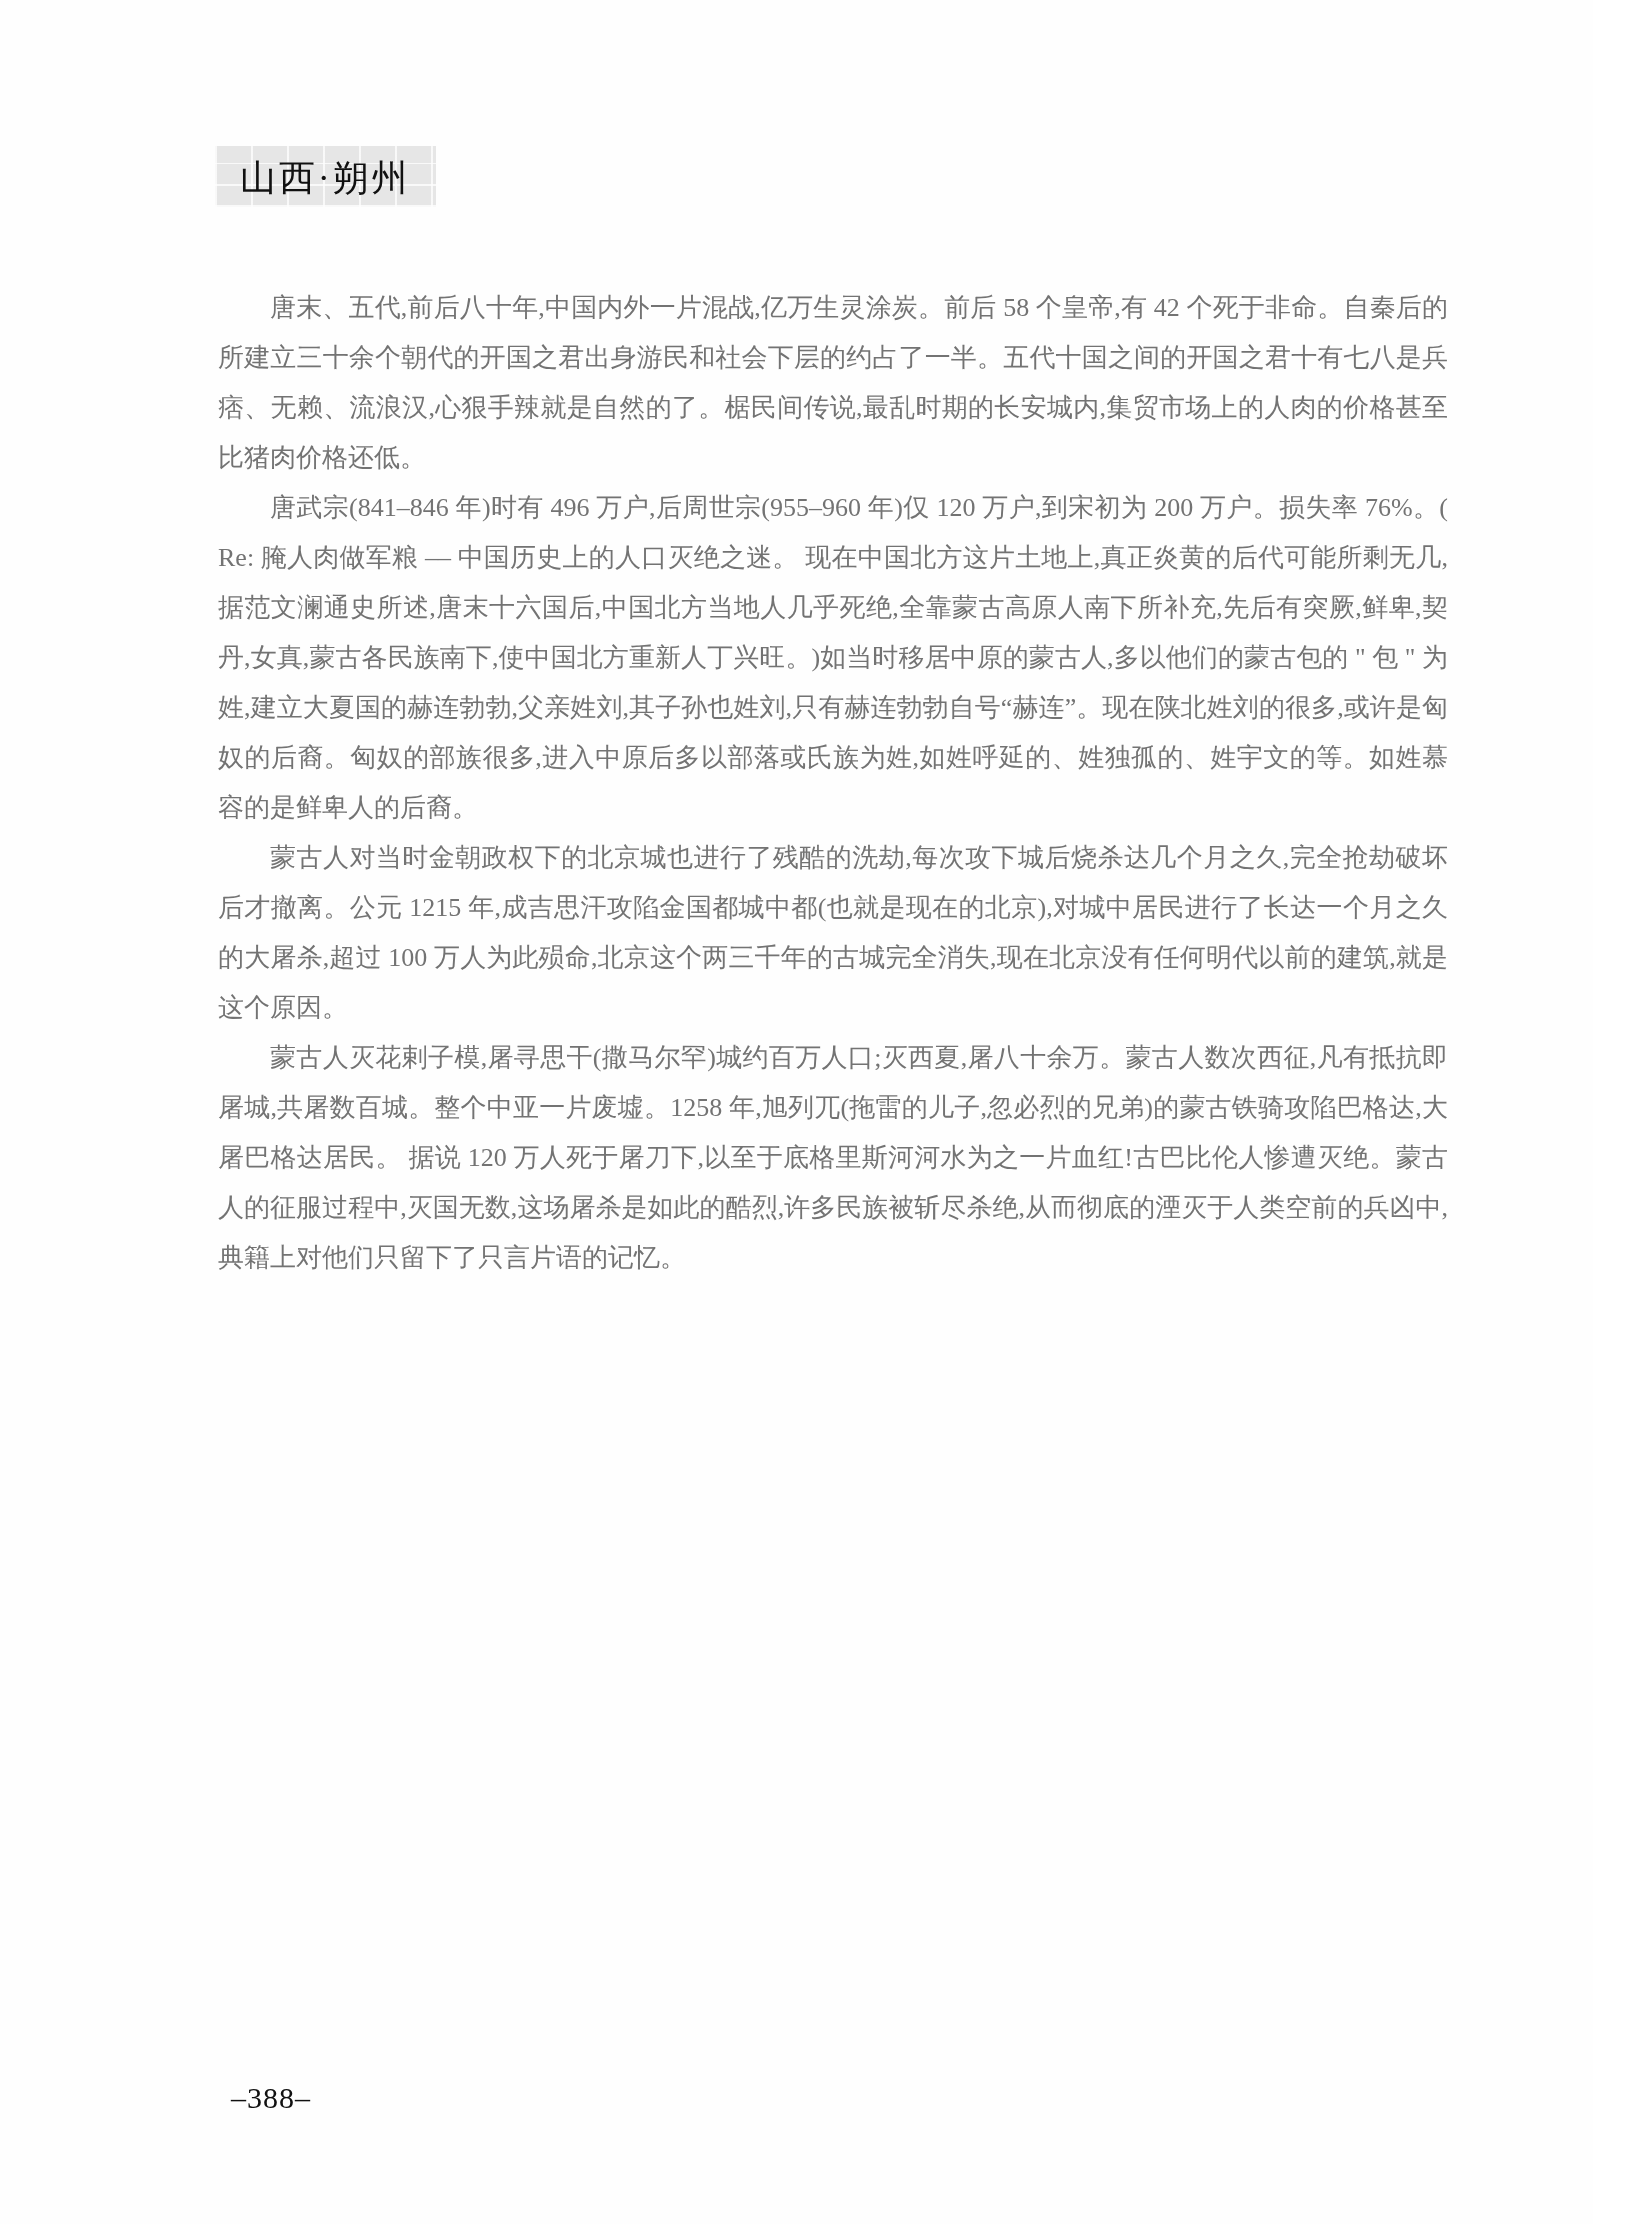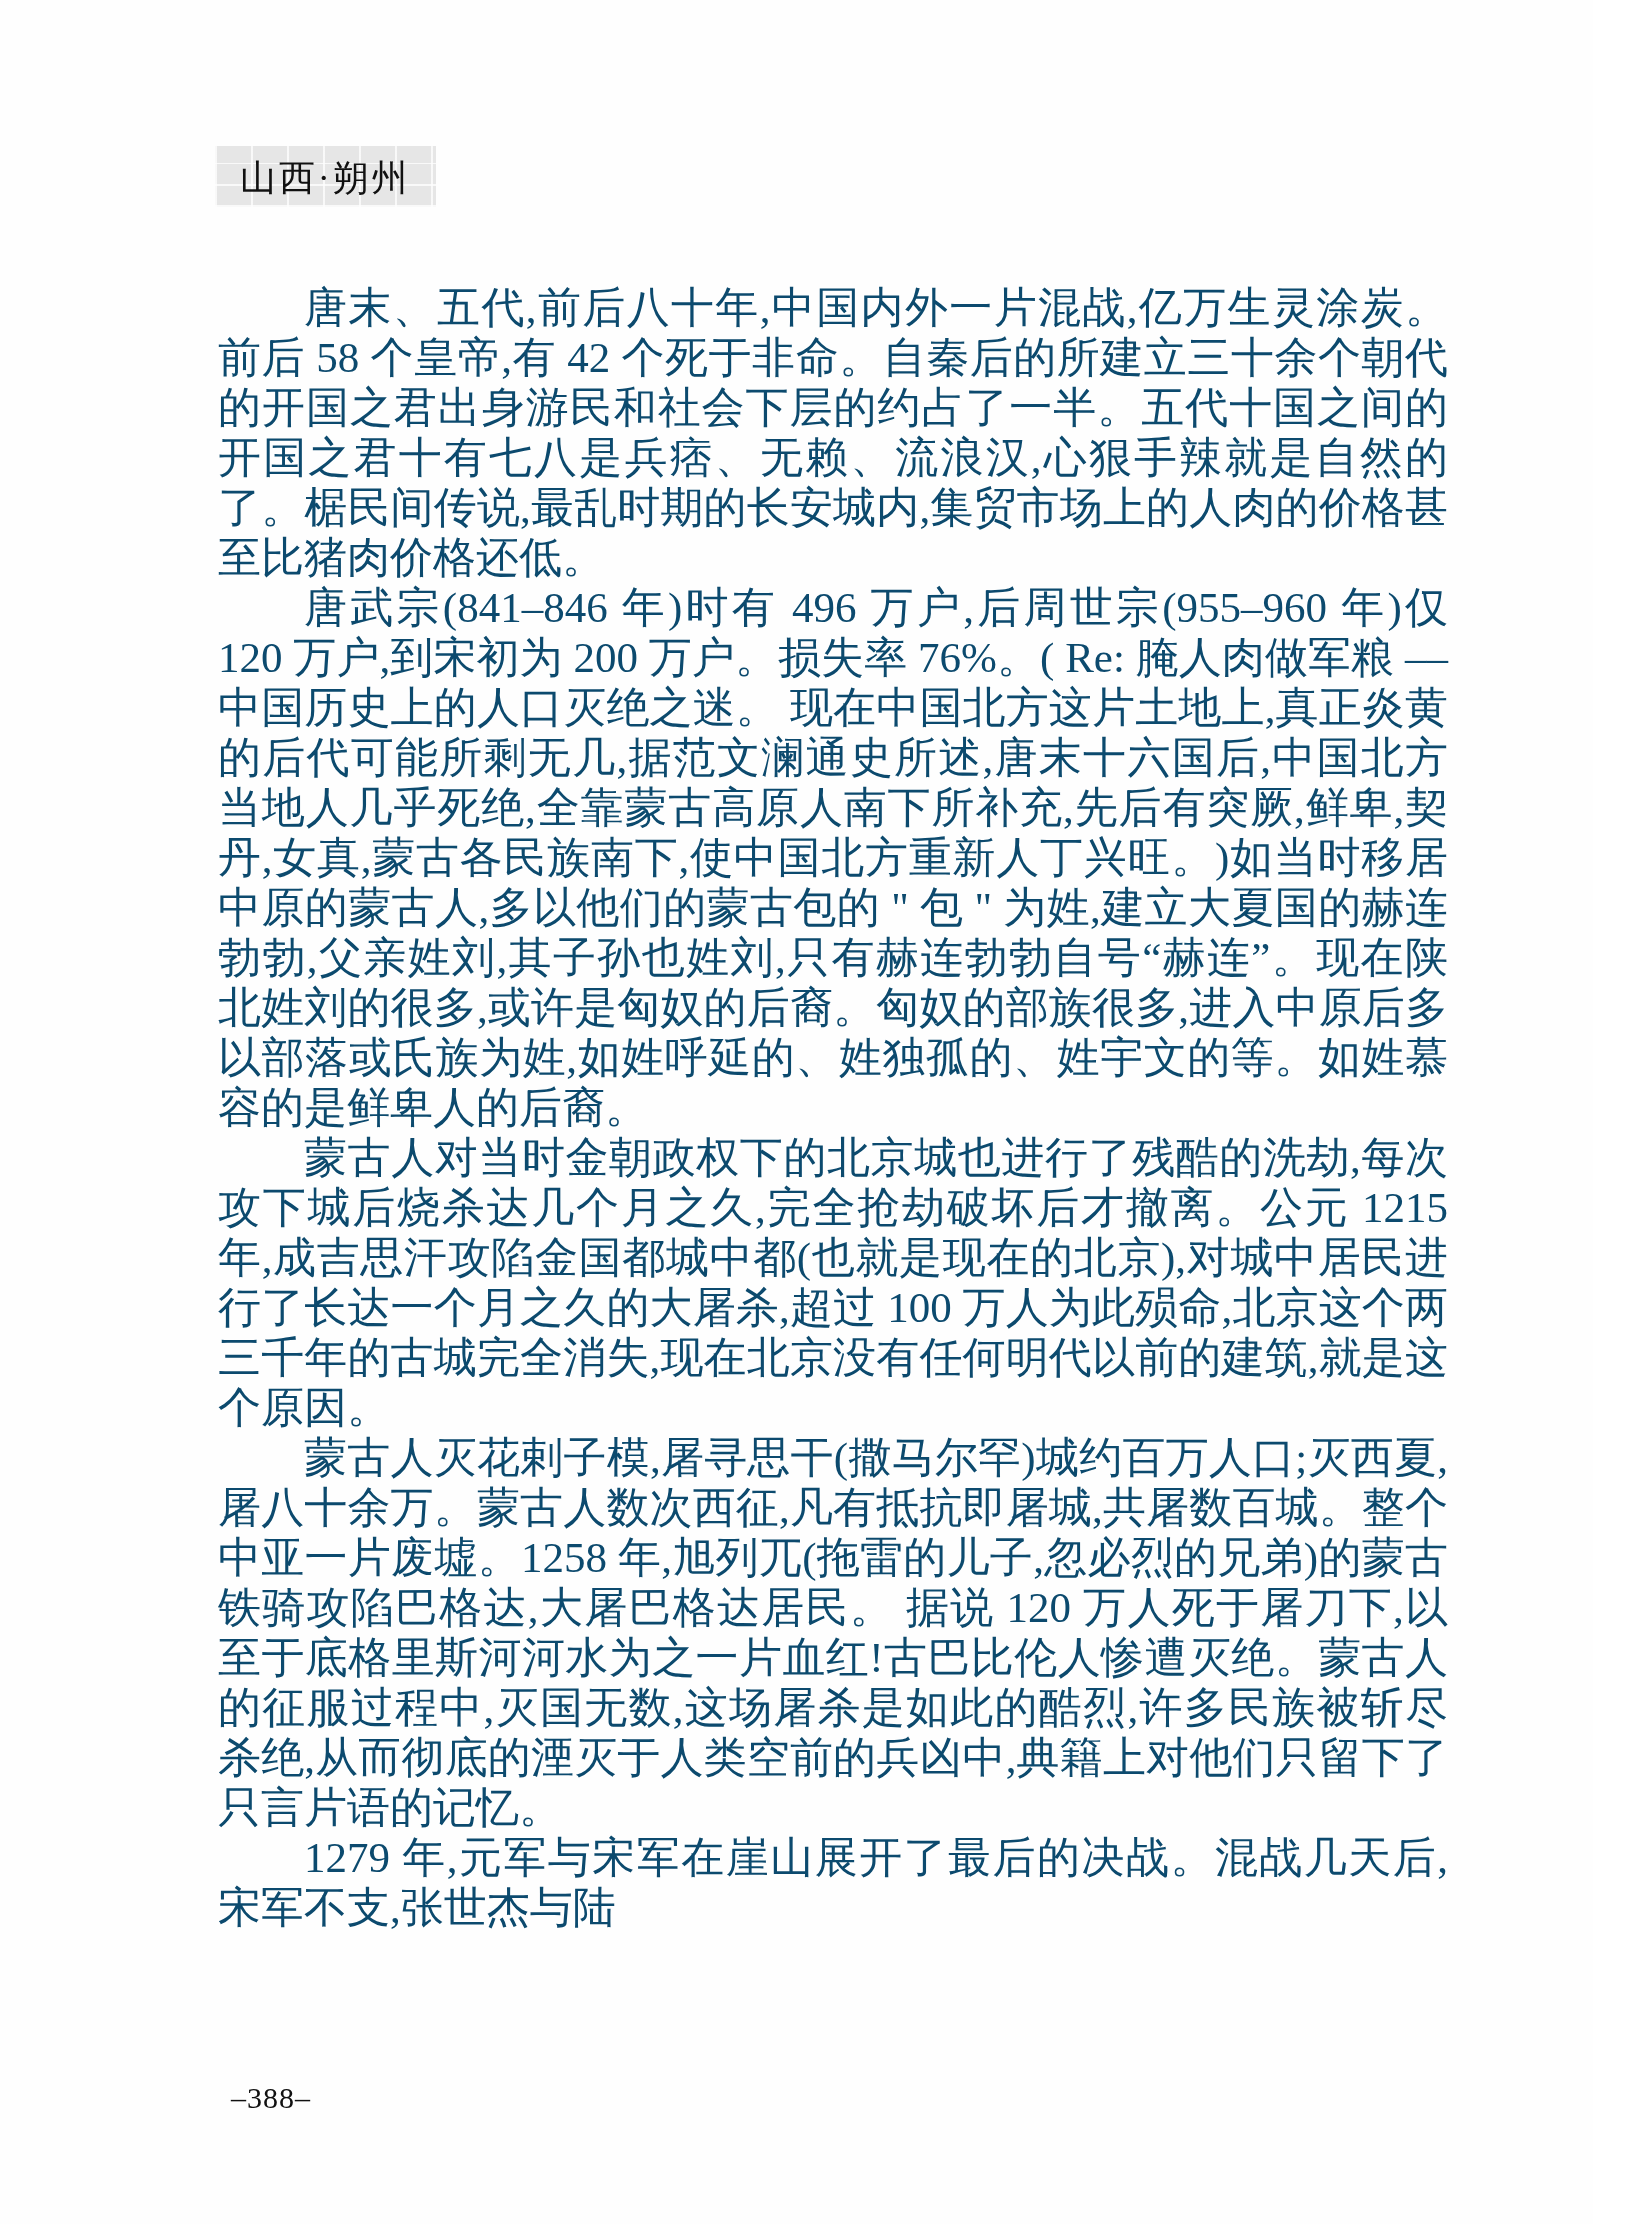--- a/index.html
+++ b/index.html
@@ -34,24 +34,24 @@
   .article {
     position: absolute;
     left: 218px;
     top: 283px;
     width: 1230px;
     text-align: justify;
     text-justify: inter-ideograph;
   }
   .article p {
     margin: 0;
-    font-size: 43px;
+    font-size: 26px;
     line-height: 50px;
     text-indent: 2em;
-    color: #0c4a6e;
+    color: #737373;
   }
   .page-number {
     position: absolute;
     left: 231px;
     top: 2036px;
     font-size: 30px;
     letter-spacing: 1px;
     color: #111;
     margin-top: 45px;
   }
@@ -63,19 +63,18 @@
 
   <div class="header-badge">
     <span>山西·朔州</span>
   </div>
 
   <div class="article">
       <p>唐末、五代,前后八十年,中国内外一片混战,亿万生灵涂炭。前后 58 个皇帝,有 42 个死于非命。自秦后的所建立三十余个朝代的开国之君出身游民和社会下层的约占了一半。五代十国之间的开国之君十有七八是兵痞、无赖、流浪汉,心狠手辣就是自然的了。椐民间传说,最乱时期的长安城内,集贸市场上的人肉的价格甚至比猪肉价格还低。</p>
       <p>唐武宗(841–846 年)时有 496 万户,后周世宗(955–960 年)仅 120 万户,到宋初为 200 万户。损失率 76%。( Re: 腌人肉做军粮 –– 中国历史上的人口灭绝之迷。 现在中国北方这片土地上,真正炎黄的后代可能所剩无几,据范文澜通史所述,唐末十六国后,中国北方当地人几乎死绝,全靠蒙古高原人南下所补充,先后有突厥,鲜卑,契丹,女真,蒙古各民族南下,使中国北方重新人丁兴旺。)如当时移居中原的蒙古人,多以他们的蒙古包的 " 包 " 为姓,建立大夏国的赫连勃勃,父亲姓刘,其子孙也姓刘,只有赫连勃勃自号“赫连”。现在陕北姓刘的很多,或许是匈奴的后裔。匈奴的部族很多,进入中原后多以部落或氏族为姓,如姓呼延的、姓独孤的、姓宇文的等。如姓慕容的是鲜卑人的后裔。</p>
       <p>蒙古人对当时金朝政权下的北京城也进行了残酷的洗劫,每次攻下城后烧杀达几个月之久,完全抢劫破坏后才撤离。公元 1215 年,成吉思汗攻陷金国都城中都(也就是现在的北京),对城中居民进行了长达一个月之久的大屠杀,超过 100 万人为此殒命,北京这个两三千年的古城完全消失,现在北京没有任何明代以前的建筑,就是这个原因。</p>
       <p>蒙古人灭花剌子模,屠寻思干(撒马尔罕)城约百万人口;灭西夏,屠八十余万。蒙古人数次西征,凡有抵抗即屠城,共屠数百城。整个中亚一片废墟。1258 年,旭列兀(拖雷的儿子,忽必烈的兄弟)的蒙古铁骑攻陷巴格达,大屠巴格达居民。 据说 120 万人死于屠刀下,以至于底格里斯河河水为之一片血红!古巴比伦人惨遭灭绝。蒙古人的征服过程中,灭国无数,这场屠杀是如此的酷烈,许多民族被斩尽杀绝,从而彻底的湮灭于人类空前的兵凶中,典籍上对他们只留下了只言片语的记忆。</p>
-      <p>1279 年,元军与宋军在崖山展开了最后的决战。混战几天后,宋军不支,张世杰与陆</p>
     </div>
 
   <div class="page-number">–388–</div>
 
 </div>
 
 
 </body></html>

